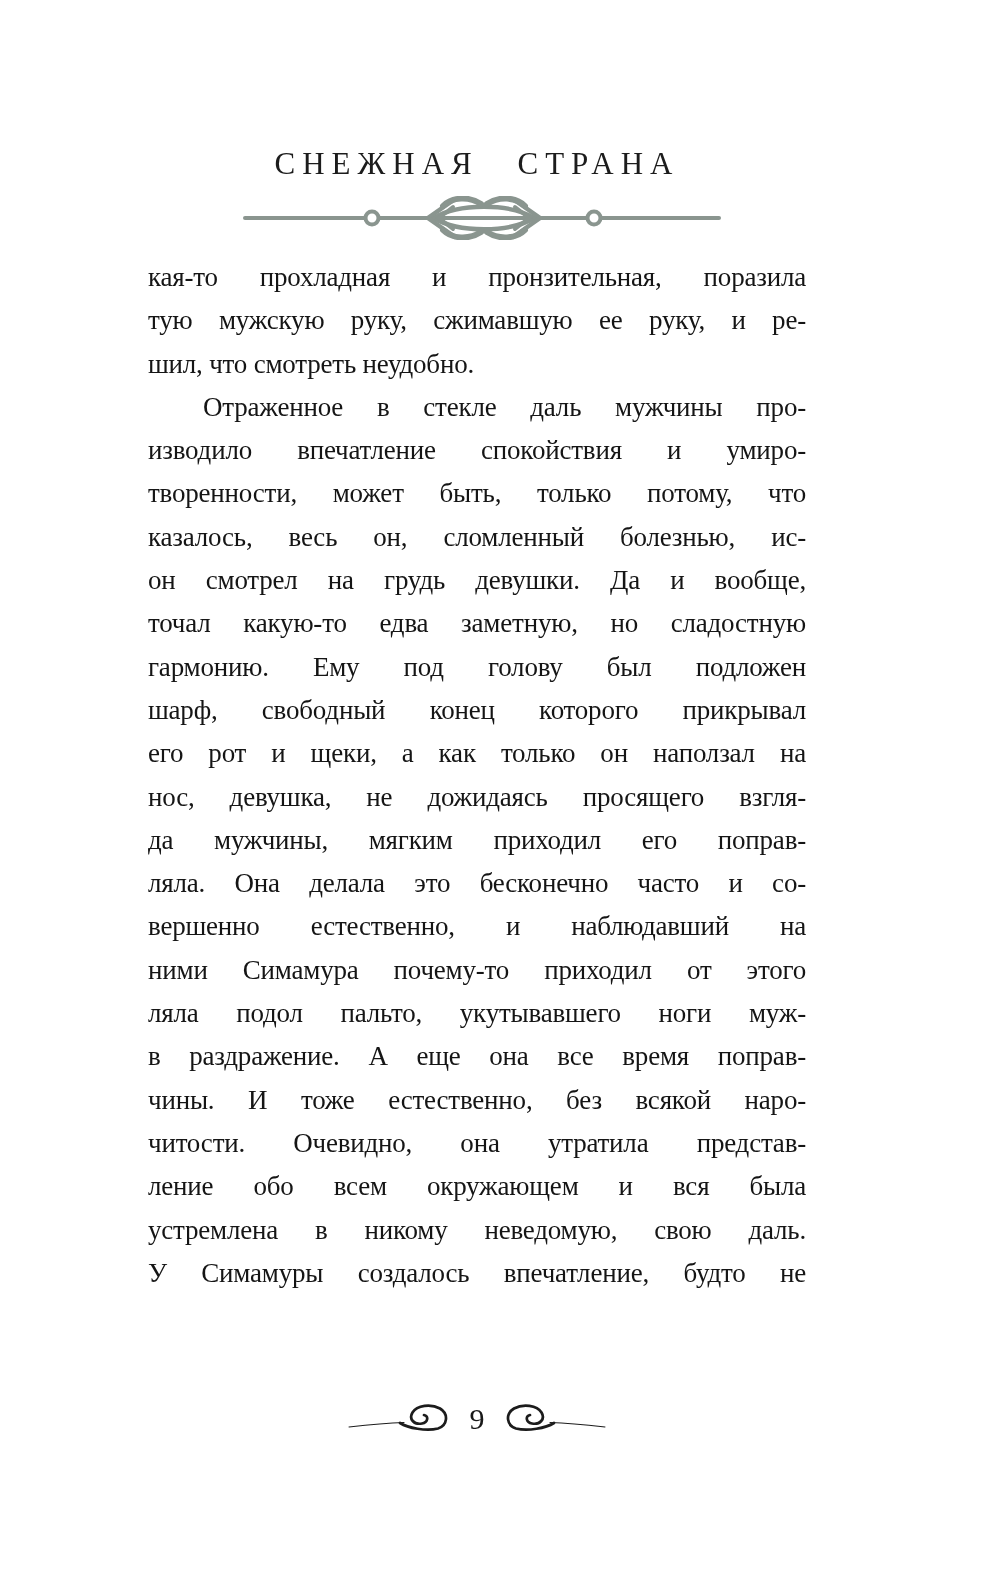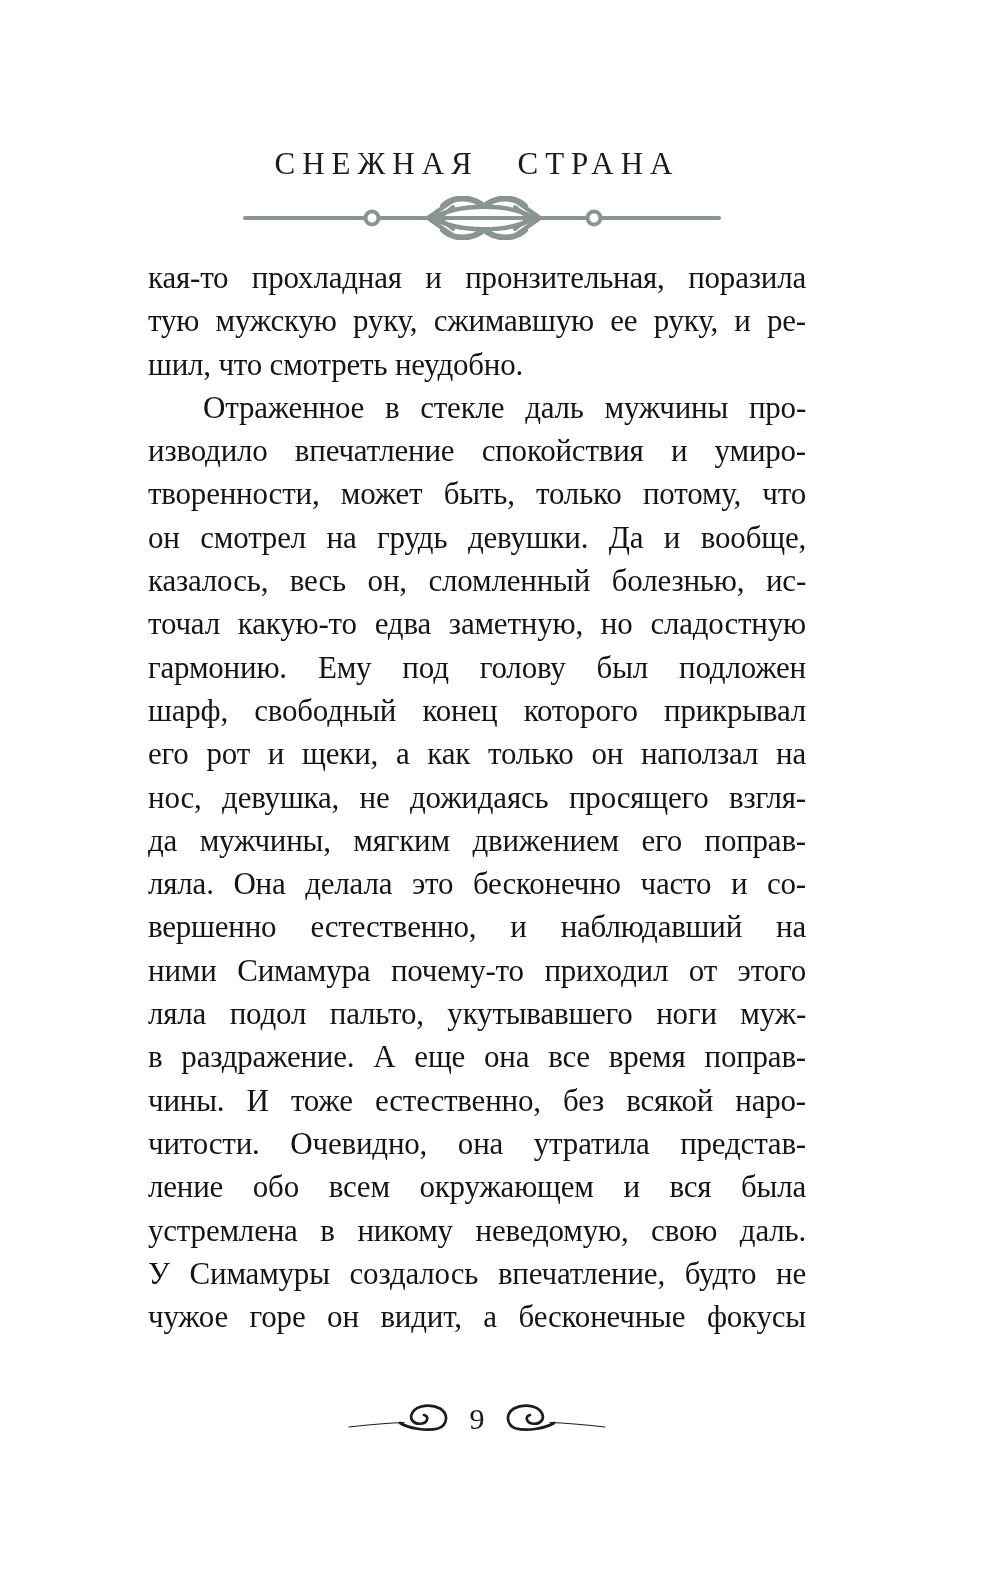--- a/index.html
+++ b/index.html
@@ -27,21 +27,21 @@
   }
   .header-divider {
     position: absolute;
     left: 242px; top: 196px;
     width: 480px; height: 44px;
   }
   
   .text-block {
     position: absolute;
     left: 148px; top: 256px; width: 658px;
-    font-size: 31px;
+    font-size: 27px;
     line-height: 43.3px;
     color: #151515;
     letter-spacing: -0.2px;
   }
   .line {
     text-align: justify;
     text-align-last: justify;
     height: 43.3px;
     overflow: visible;
   }
@@ -101,39 +101,38 @@
   <div class="text-block">
     <div class="paragraph" data-complete="true">
         <div class="line">кая-то прохладная и пронзительная, поразила</div>
         <div class="line">тую мужскую руку, сжимавшую ее руку, и ре-</div>
         <div class="line">шил, что смотреть неудобно.</div>
       </div>
     <div class="paragraph" data-indent="true">
         <div class="line">Отраженное в стекле даль мужчины про-</div>
         <div class="line">изводило впечатление спокойствия и умиро-</div>
         <div class="line">творенности, может быть, только потому, что</div>
+        <div class="line">казалось, весь он, сломленный болезнью, ис-</div>
         <div class="line">он смотрел на грудь девушки. Да и вообще,</div>
-        <div class="line">казалось, весь он, сломленный болезнью, ис-</div>
         <div class="line">точал какую-то едва заметную, но сладостную</div>
         <div class="line">гармонию. Ему под голову был подложен</div>
         <div class="line">шарф, свободный конец которого прикрывал</div>
         <div class="line">его рот и щеки, а как только он наползал на</div>
         <div class="line">нос, девушка, не дожидаясь просящего взгля-</div>
-        <div class="line">да мужчины, мягким движением его поправ-</div>
+        <div class="line">да мужчины, мягким приходил его поправ-</div>
         <div class="line">ляла. Она делала это бесконечно часто и со-</div>
         <div class="line">вершенно естественно, и наблюдавший на</div>
         <div class="line">ними Симамура почему-то приходил от этого</div>
         <div class="line">ляла подол пальто, укутывавшего ноги муж-</div>
         <div class="line">в раздражение. А еще она все время поправ-</div>
         <div class="line">чины. И тоже естественно, без всякой наро-</div>
         <div class="line">читости. Очевидно, она утратила представ-</div>
         <div class="line">ление обо всем окружающем и вся была</div>
         <div class="line">устремлена в никому неведомую, свою даль.</div>
         <div class="line">У Симамуры создалось впечатление, будто не</div>
-        <div class="line">чужое горе он видит, а бесконечные фокусы</div>
       </div>
   </div>
 
   <svg class="flourish flourish-left" viewBox="0 0 100 32" aria-hidden="true">
     <g stroke="#1c1c1c" fill="none" stroke-linecap="round">
       <path d="M1,26 C18,24 36,22 56,21.5" stroke-width="1.1"></path>
       <path d="M52,22 C60,27 78,30.5 90,27.5 C99.5,24.5 101,13 92,7.5
                C83,2.5 69,4 64.5,11.5 C60.5,18 66,24 74,22.5
                C80,21.3 81,15 76,14" stroke-width="2.7"></path>
     </g>

